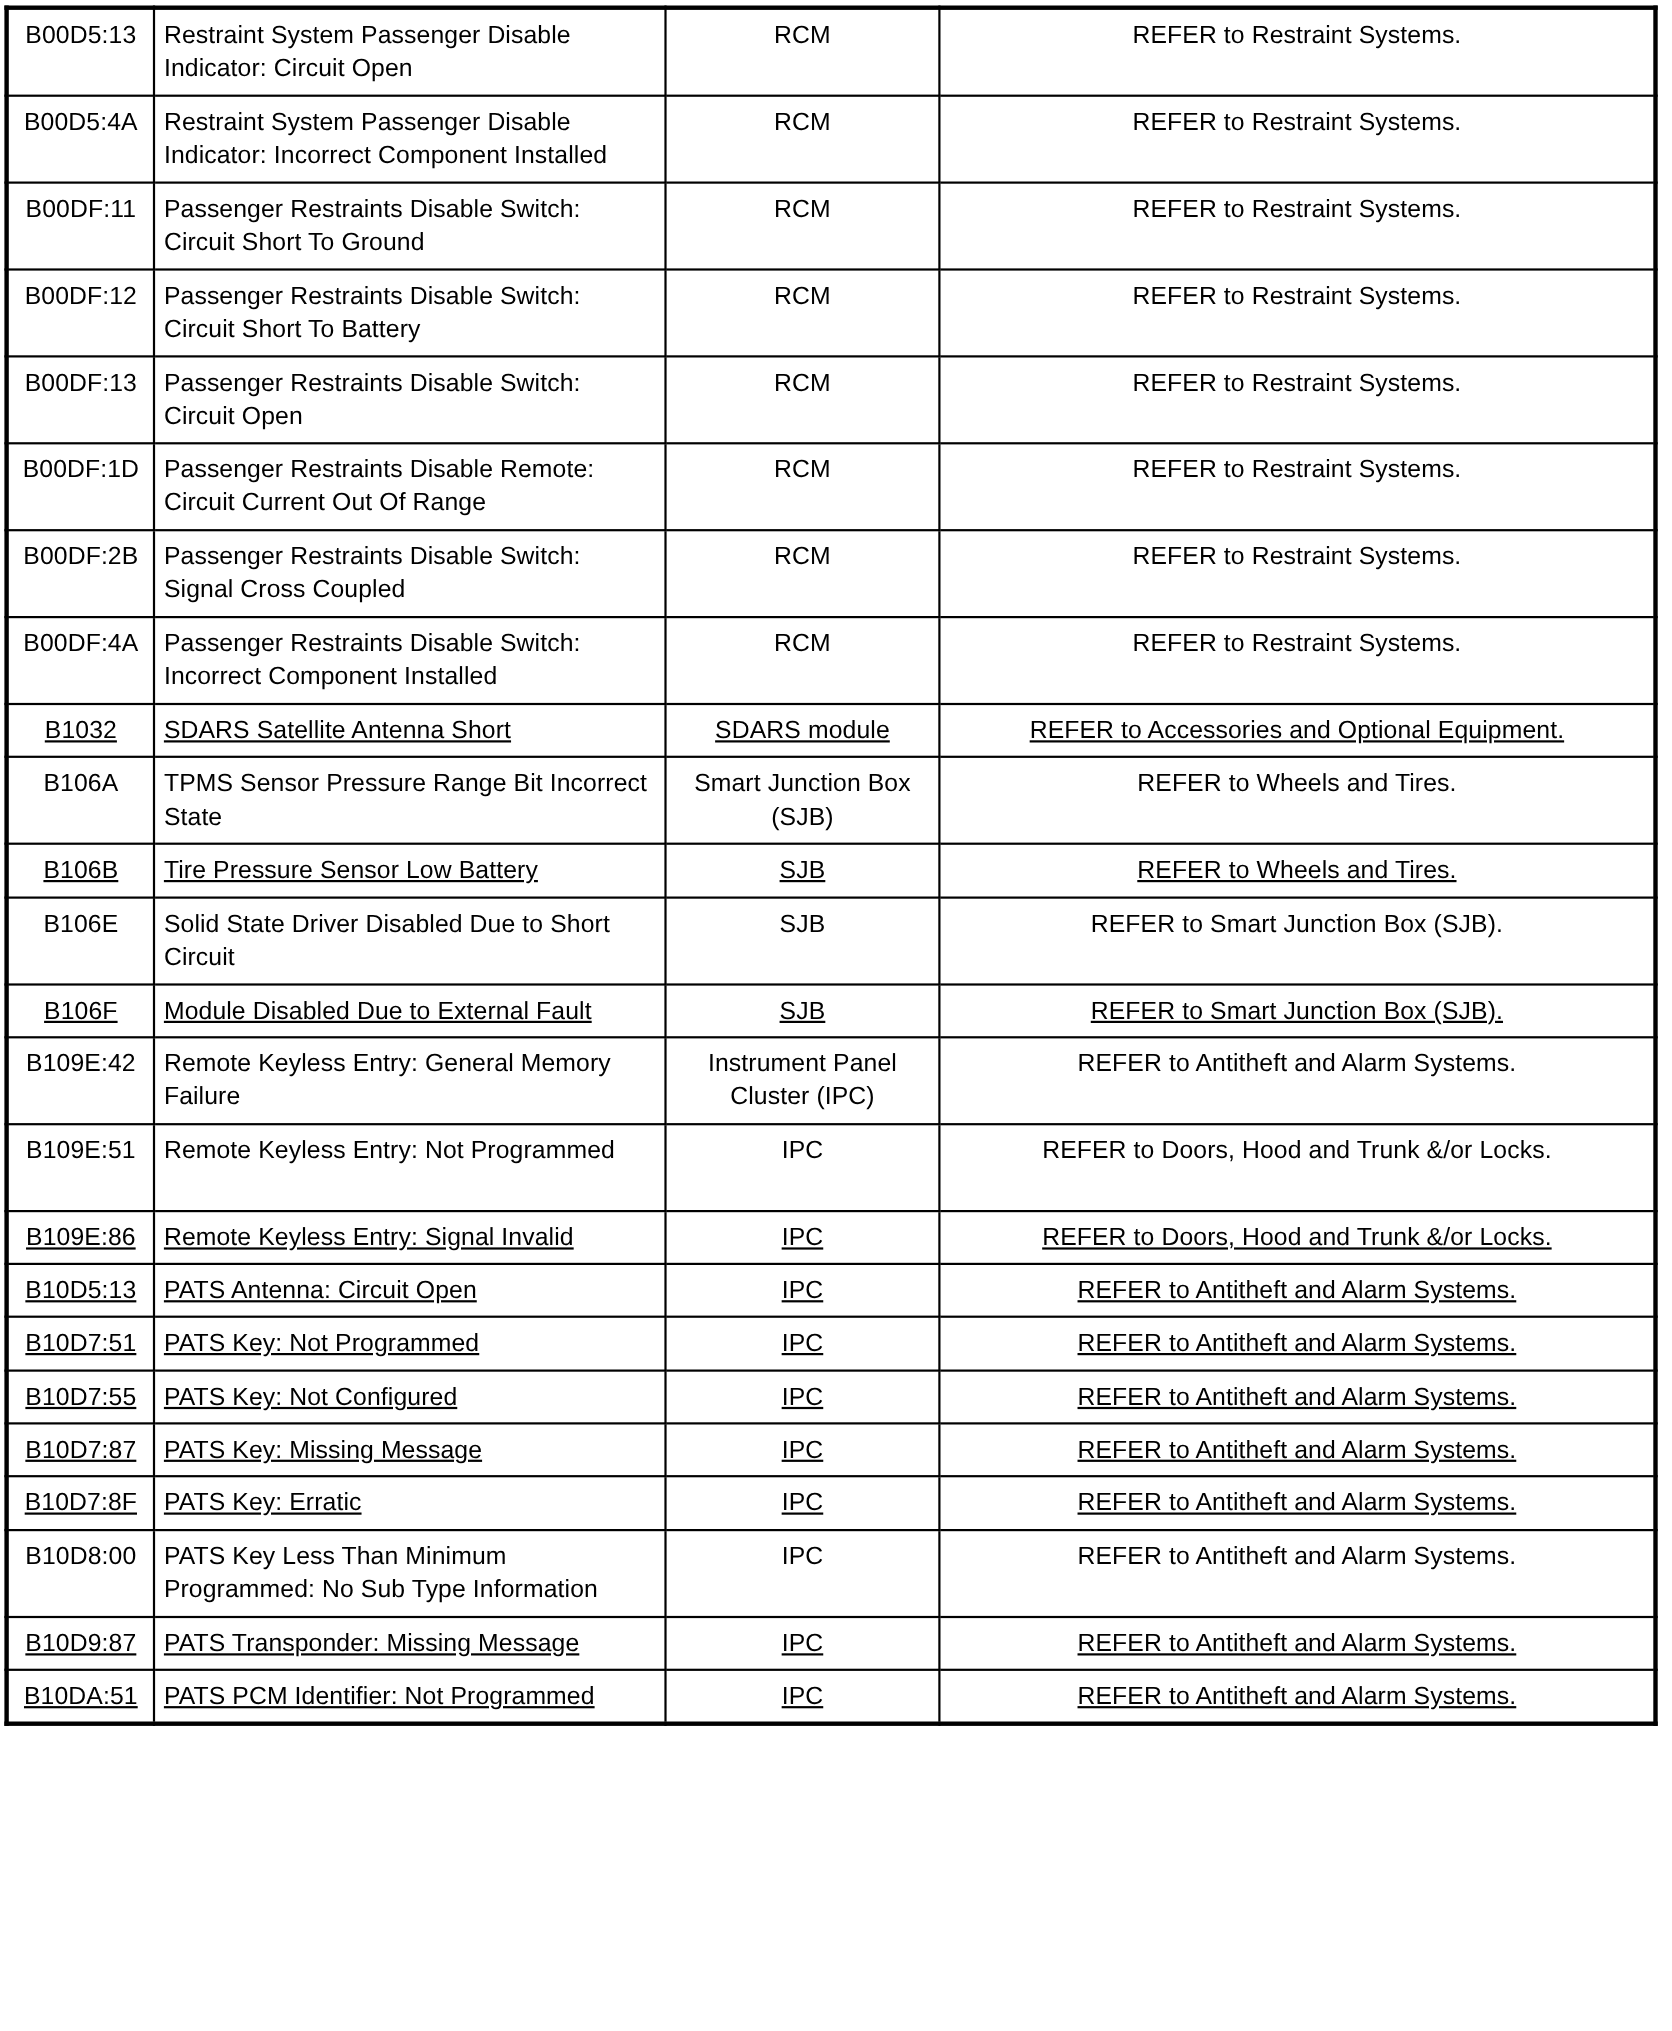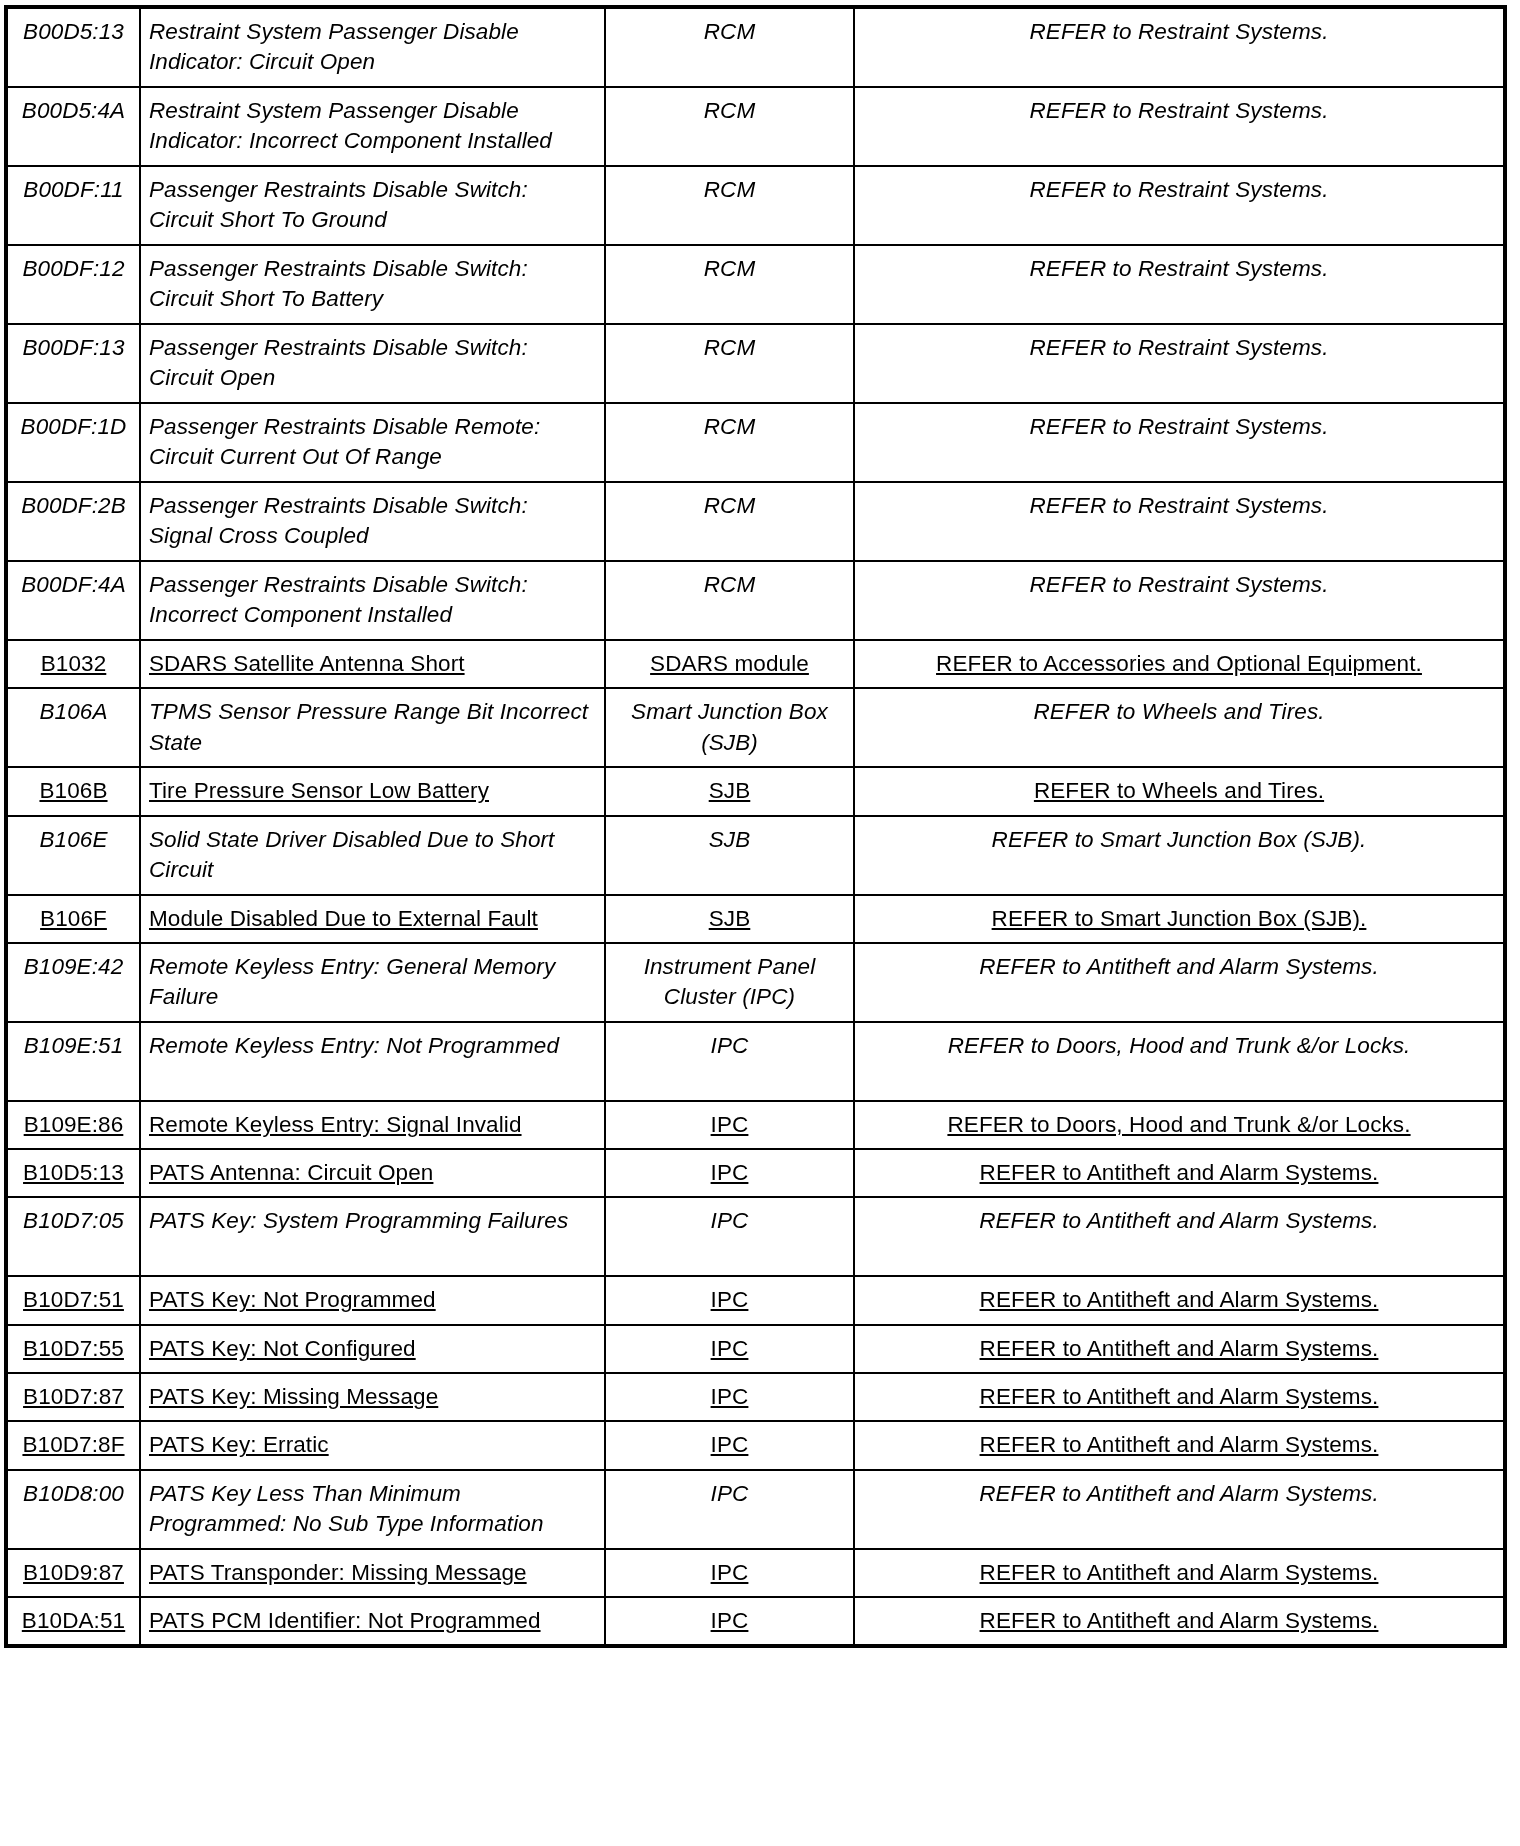--- a/index.html
+++ b/index.html
@@ -27,21 +27,21 @@
   .dtc-table td {
     border: 2px solid #000000;
     vertical-align: top;
     font-size: 22.5px;
     line-height: 30.3px;
     padding: 8px 8px 8px 8px;
     letter-spacing: 0.1px;
     word-wrap: break-word;
   }
   .dtc-table tr.lines-1 td { height: 30px; text-decoration: underline; }
-  .dtc-table tr.lines-2 td { height: 61px; font-style: italic; }
+  .dtc-table tr.lines-2 td { height: 61px; }
   .dtc-table tr.lines-4 td { height: 121px; }
   .col-code { width: 118px; text-align: center; white-space: nowrap; padding-left: 4px !important; padding-right: 4px !important; }
   .col-desc { width: 448px; text-align: left; }
   .col-module { width: 232px; text-align: center; }
   .col-action { text-align: center; }
 </style>
 </head>
 <body>
 
 <table class="dtc-table">
@@ -147,26 +147,20 @@
       <td class="col-desc">Remote Keyless Entry: Signal Invalid</td>
       <td class="col-module">IPC</td>
       <td class="col-action">REFER to Doors, Hood and Trunk &amp;/or Locks.</td>
     </tr>
     <tr class="lines-1">
       <td class="col-code">B10D5:13</td>
       <td class="col-desc">PATS Antenna: Circuit Open</td>
       <td class="col-module">IPC</td>
       <td class="col-action">REFER to Antitheft and Alarm Systems.</td>
     </tr>
-    <tr class="lines-2">
-      <td class="col-code">B10D7:05</td>
-      <td class="col-desc">PATS Key: System Programming Failures</td>
-      <td class="col-module">IPC</td>
-      <td class="col-action">REFER to Antitheft and Alarm Systems.</td>
-    </tr>
     <tr class="lines-1">
       <td class="col-code">B10D7:51</td>
       <td class="col-desc">PATS Key: Not Programmed</td>
       <td class="col-module">IPC</td>
       <td class="col-action">REFER to Antitheft and Alarm Systems.</td>
     </tr>
     <tr class="lines-1">
       <td class="col-code">B10D7:55</td>
       <td class="col-desc">PATS Key: Not Configured</td>
       <td class="col-module">IPC</td>

